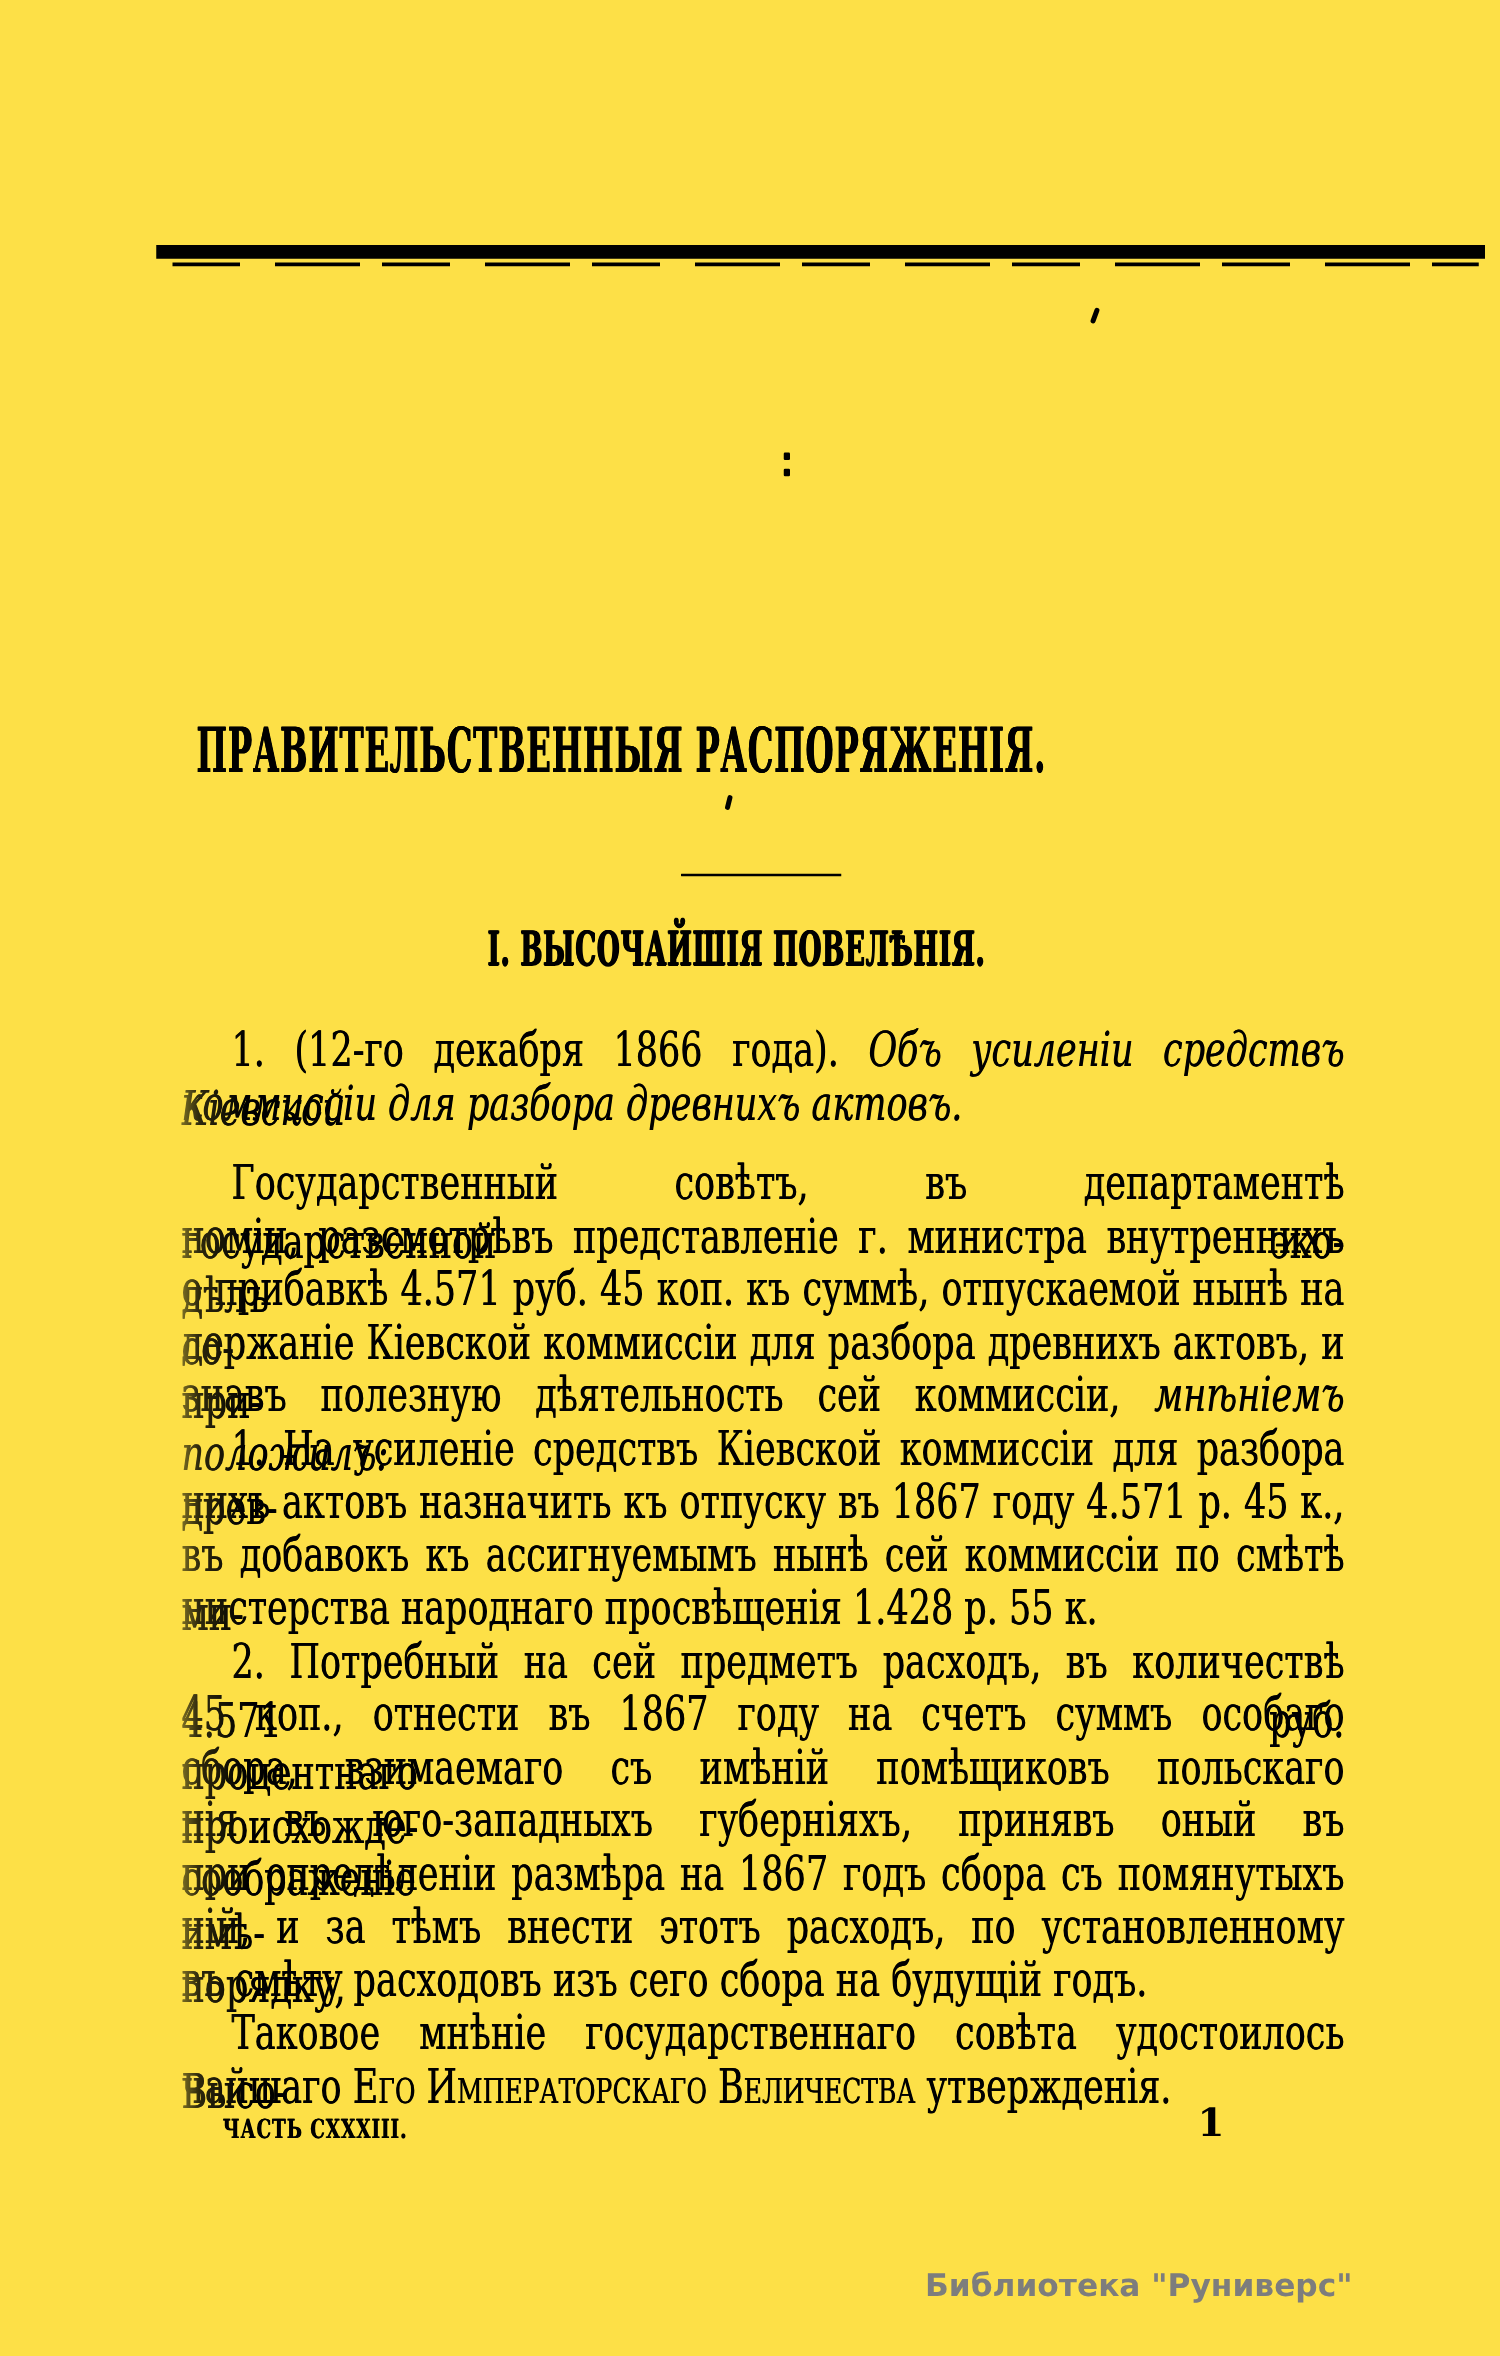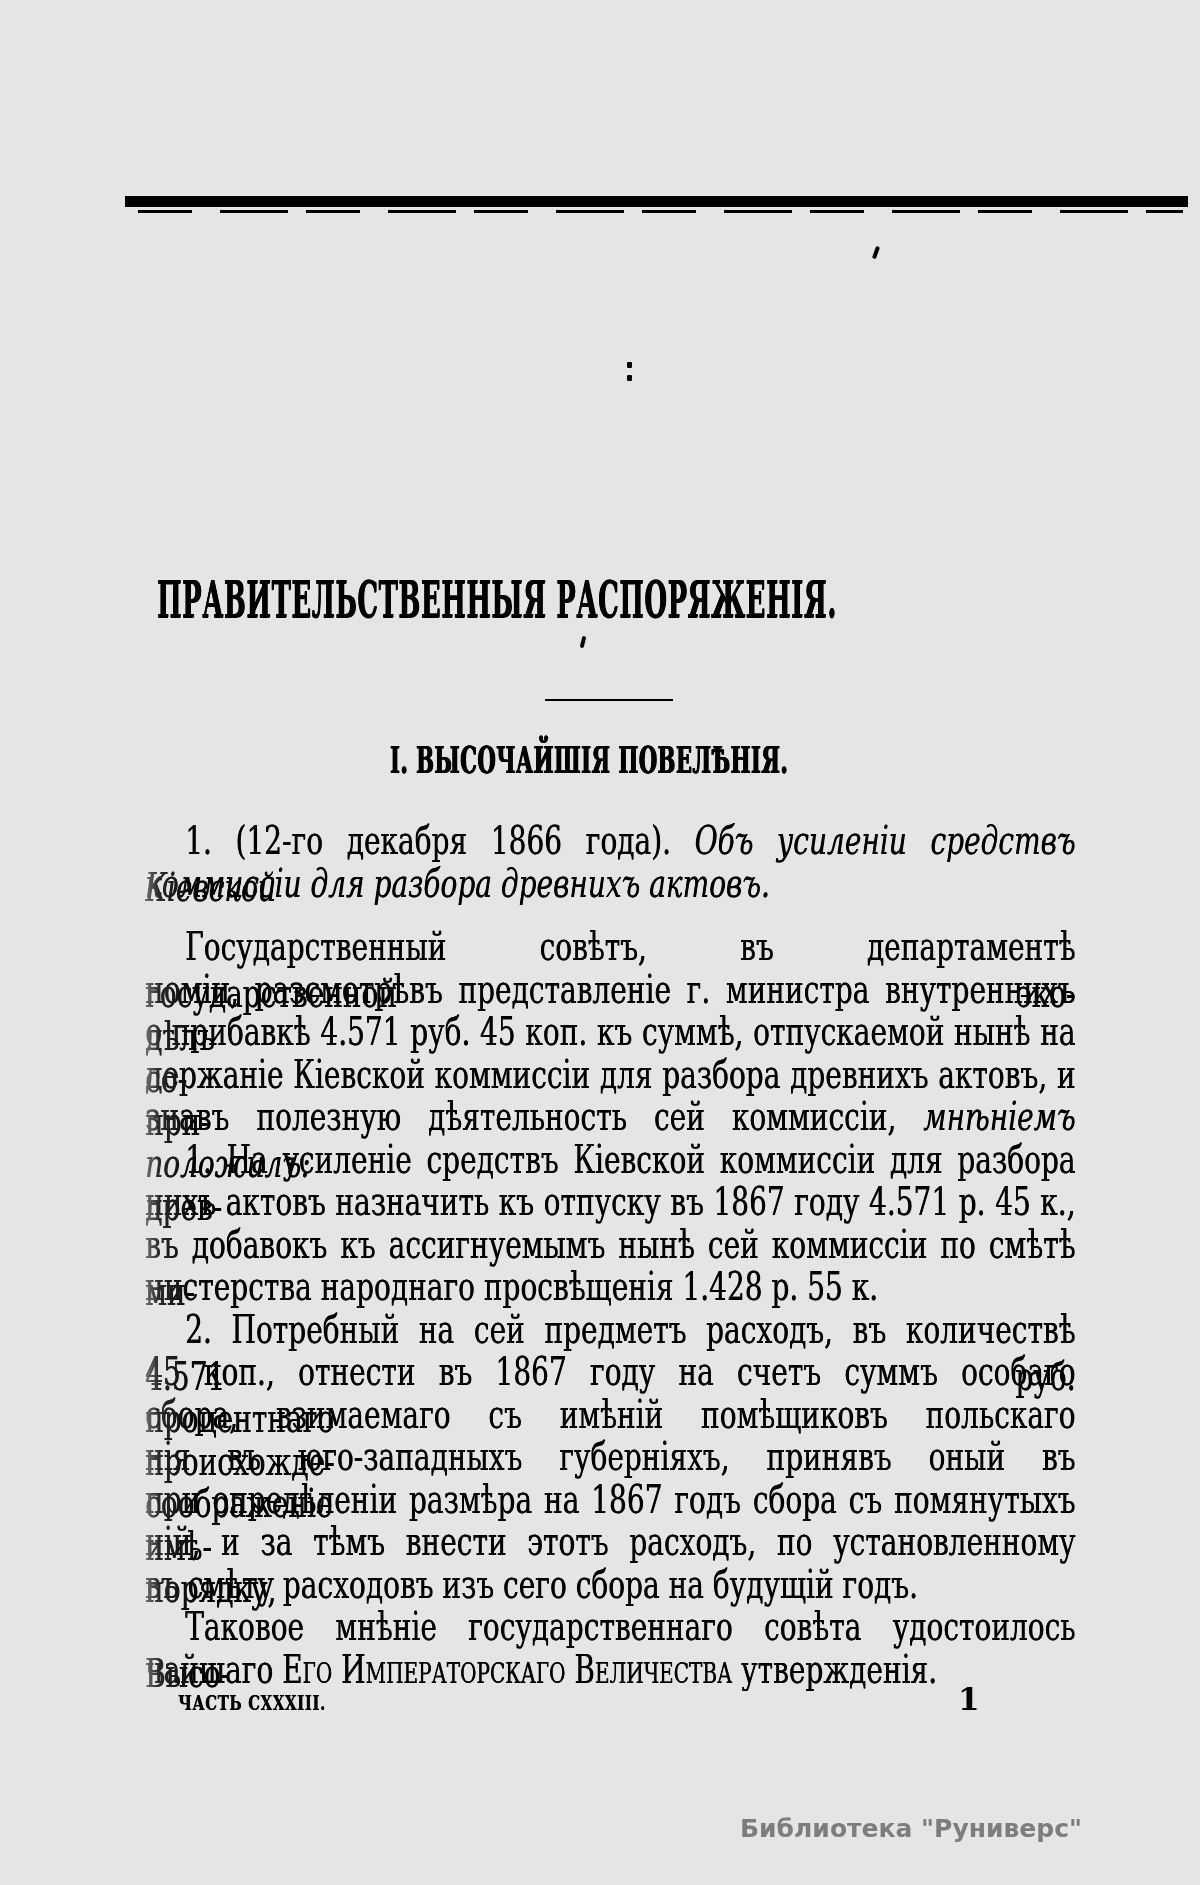--- a/index.html
+++ b/index.html
@@ -1,16 +1,16 @@
 <!DOCTYPE html>
 <html><head>
 <meta charset="utf-8">
 <style>
   html,body{margin:0;padding:0;background:#ffffff;}
-  #page{position:relative;width:1200px;height:1885px;background:#e5e5e5;overflow:hidden;
+  #page{position:relative;width:1200px;height:1885px;background:#fde047;overflow:hidden;
         font-family:"DejaVu Serif", serif;color:#000;}
 
   
   .scan-band{position:absolute;left:125px;top:196px;width:1063px;height:11px;background:#000;}
   .scan-band-sub{position:absolute;left:138px;top:210px;width:1045px;height:3px;
       background:repeating-linear-gradient(90deg,#000 0 54px,transparent 54px 82px,#000 82px 150px,transparent 150px 168px);}
   .speck-apostrophe{position:absolute;left:874px;top:246px;width:4px;height:13px;background:#000;
       transform:rotate(20deg);border-radius:2px;}
   .speck-colon{position:absolute;left:627px;top:362px;width:5px;height:6px;background:#000;
       box-shadow:0 13px 0 #000;border-radius:1px;}

